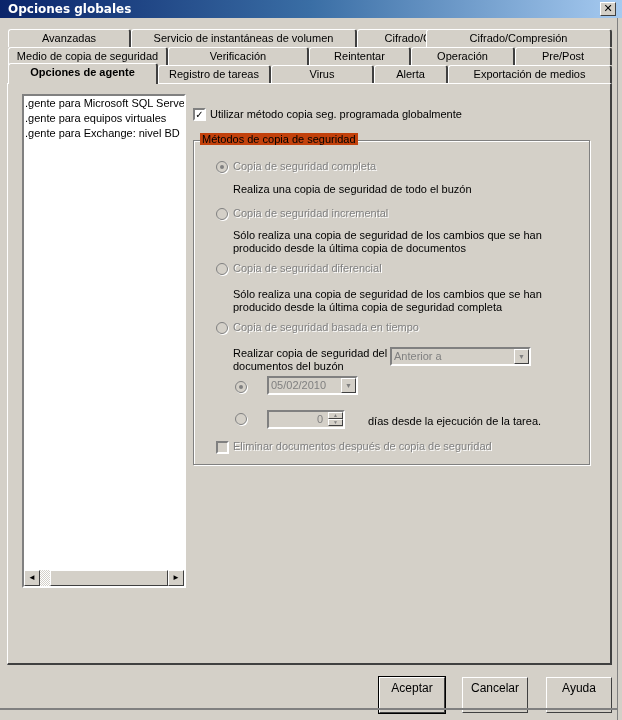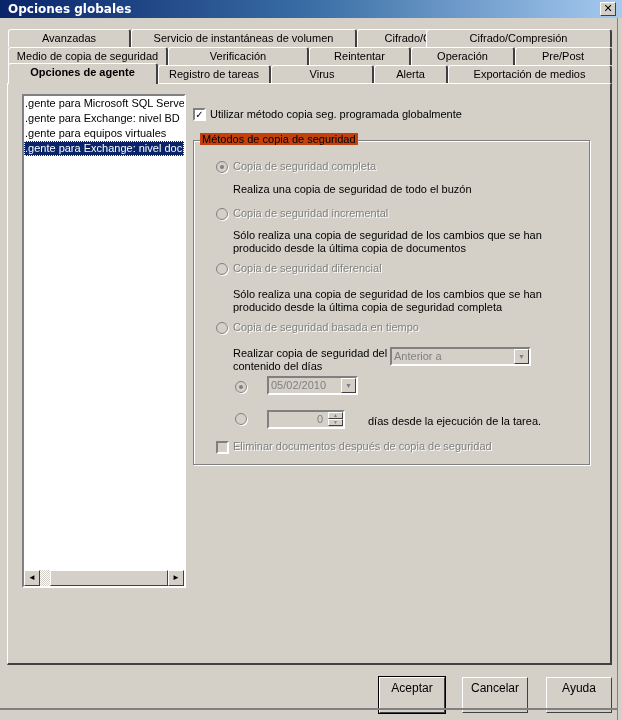--- a/index.html
+++ b/index.html
@@ -107,23 +107,22 @@
 <div class="tab active" style="left:8px;top:63px;width:150px;font-weight:bold;"><span>Opciones de agente</span></div>
 <div class="tab" style="left:158px;top:65px;width:113px;"><span>Registro de tareas</span></div>
 <div class="tab" style="left:271px;top:65px;width:103px;"><span>Virus</span></div>
 <div class="tab" style="left:374px;top:65px;width:74px;"><span>Alerta</span></div>
 <div class="tab" style="left:448px;top:65px;width:164px;"><span>Exportación de medios</span></div>
 
 <div class="panel"></div>
 
 <div class="listbox">
   <div class="list-item">.gente para Microsoft SQL Server</div>
+  <div class="list-item">.gente para equipos virtuales</div>
   <div class="list-item">.gente para Exchange: nivel BD</div>
-  <div class="list-item">.gente para equipos virtuales</div>
-  <div class="list-item selected">.gente para Exchange: nivel doc.</div>
   <div class="hscroll">
     <div class="sbtn" style="left:0;"><span>◄</span></div>
     <div class="strack"></div>
     <div class="sthumb"></div>
     <div class="sbtn" style="left:144px;"><span>►</span></div>
   </div>
 </div>
 
 <div class="chk" style="left:193px;top:108px;z-index:5;"><span>✓</span></div>
 <div class="lbl" style="left:210px;top:108px;z-index:5;"><span>Utilizar método copia seg. programada globalmente</span></div>
@@ -142,21 +141,21 @@
 
 <div class="radio" style="left:216px;top:263px;"></div>
 <div class="lbl disabled-text" style="left:233px;top:262px;z-index:6;">Copia de seguridad diferencial</div>
 <div class="lbl" style="left:233px;top:288px;z-index:6;">Sólo realiza una copia de seguridad de los cambios que se han</div>
 <div class="lbl" style="left:233px;top:301px;z-index:6;">producido desde la última copia de seguridad completa</div>
 
 <div class="radio" style="left:216px;top:322px;"></div>
 <div class="lbl disabled-text" style="left:233px;top:321px;z-index:6;">Copia de seguridad basada en tiempo</div>
 
 <div class="lbl" style="left:233px;top:347px;z-index:6;">Realizar copia de seguridad del</div>
-<div class="lbl" style="left:233px;top:360px;z-index:6;">contenido del días</div>
+<div class="lbl" style="left:233px;top:360px;z-index:6;">documentos del buzón</div>
 <div class="combo" style="left:390px;top:347px;width:141px;">
   <span>Anterior a</span>
   <div class="combo-btn"><span>▼</span></div>
 </div>
 
 <div class="radio checked" style="left:235px;top:381px;"></div>
 <div class="combo" style="left:267px;top:376px;width:91px;">
   <span>05/02/2010</span>
   <div class="combo-btn"><span>▼</span></div>
 </div>

